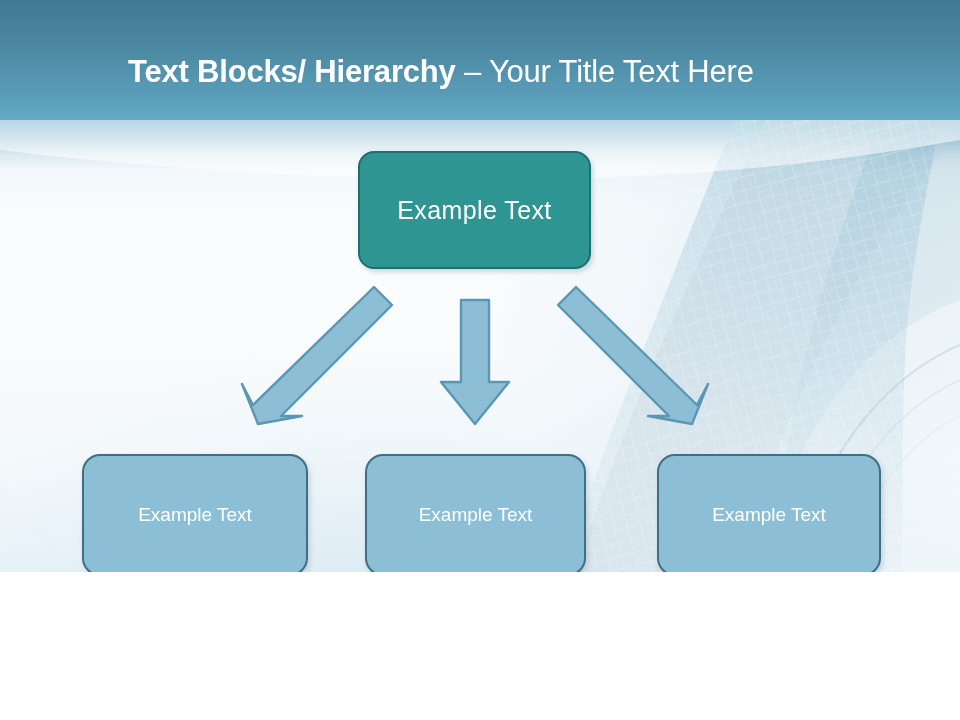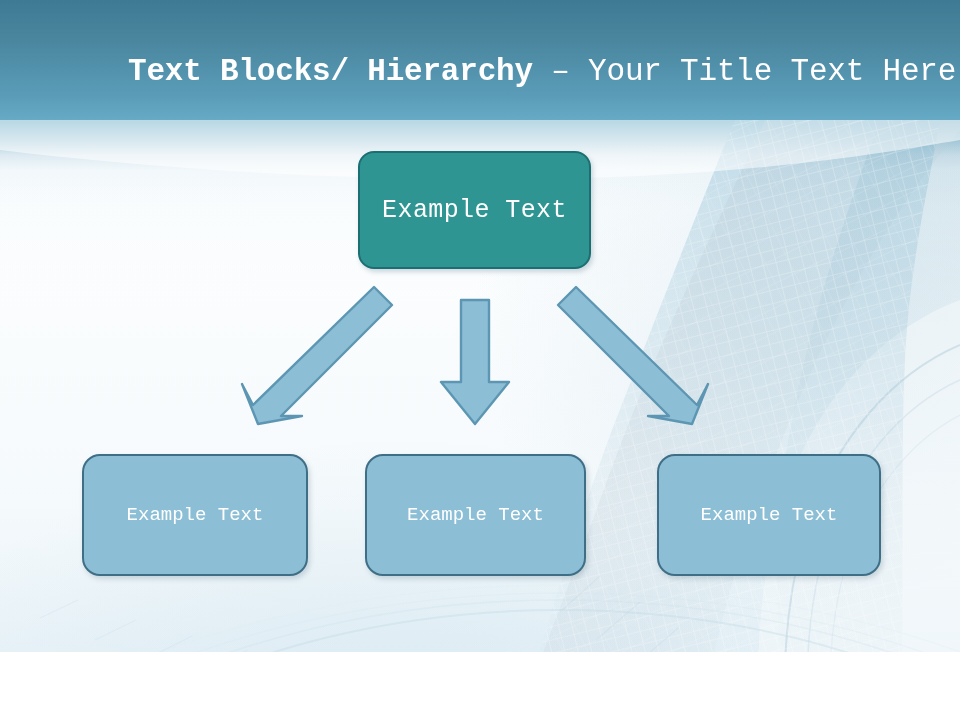--- a/index.html
+++ b/index.html
@@ -3,24 +3,24 @@
 <meta charset="utf-8">
 <style>
   html, body {
     margin: 0;
     padding: 0;
     background: #ffffff;
   }
   #slide {
     position: relative;
     width: 960px;
-    height: 652px;
+    height: 572px;
     overflow: hidden;
     background: #ffffff;
-    font-family: Liberation Mono, monospace;
+    font-family: Liberation Sans, sans-serif;
   }
 
   
   .bg-base {
     position: absolute;
     inset: 0;
     background:
       linear-gradient(to bottom,
         #3e7a93 0px,
         #4a869e 40px,

